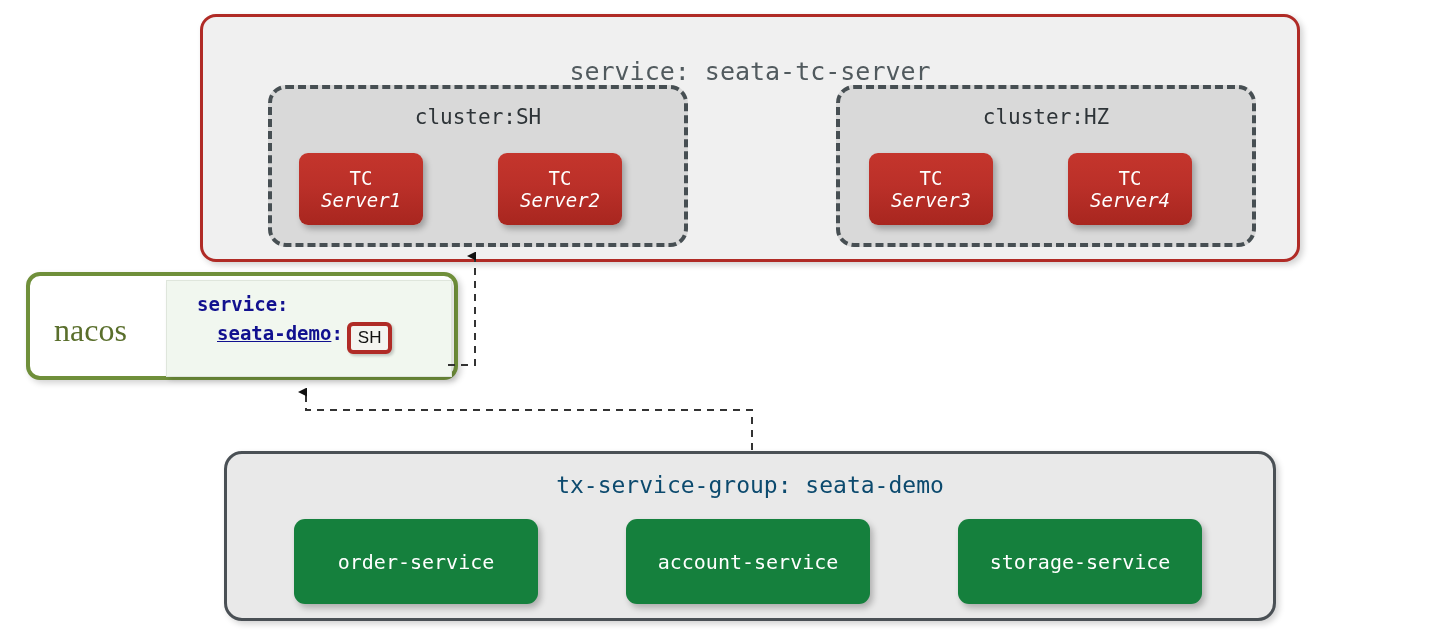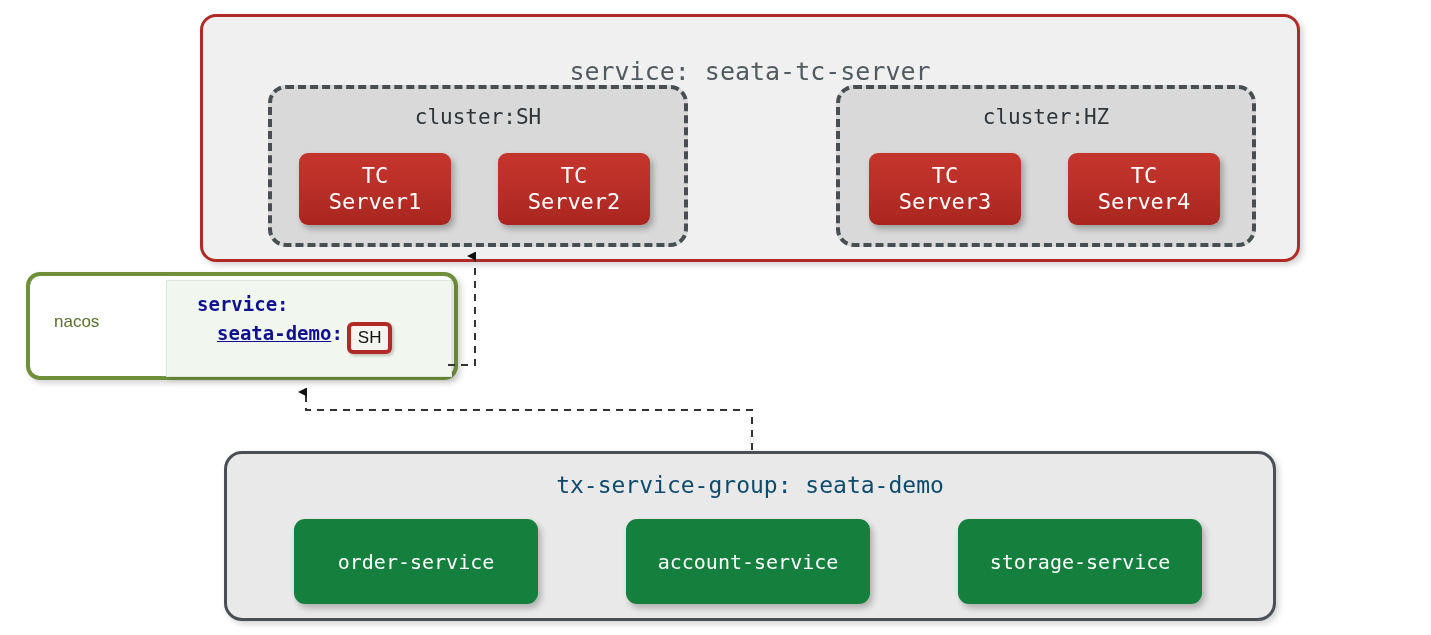--- a/index.html
+++ b/index.html
@@ -59,36 +59,36 @@
     width: 100%;
     text-align: center;
     font-size: 21px;
     color: #2e3438;
     white-space: nowrap;
   }
 
   
   .tc-node {
     position: absolute;
-    width: 152px;
+    width: 124px;
     height: 72px;
     box-sizing: border-box;
     border-radius: 9px;
     background: linear-gradient(180deg, #c4352c 0%, #bb3029 45%, #a8261f 100%);
     box-shadow: 3px 4px 6px rgba(0,0,0,0.28);
     color: #ffffff;
     display: flex;
     flex-direction: column;
     align-items: center;
     justify-content: center;
     line-height: 1.18;
-    font-size: 22px;
+    font-size: 19px;
   }
   .tc-node .l1 { display: block; }
-  .tc-node .l2 { display: block; }
+  .tc-node .l2 { display: block; font-style: italic; }
   .tc-1 { left: 299px; top: 153px; }
   .tc-2 { left: 498px; top: 153px; }
   .tc-3 { left: 869px; top: 153px; }
   .tc-4 { left: 1068px; top: 153px; }
 
   
   .nacos-box {
     position: absolute;
     left: 26px;
     top: 272px;
@@ -97,22 +97,22 @@
     box-sizing: border-box;
     background: #ffffff;
     border: 4px solid #6f8f3a;
     border-radius: 14px;
     box-shadow: 3px 3px 6px rgba(0,0,0,0.18);
   }
   .nacos-label {
     position: absolute;
     left: 24px;
     top: 36px;
-    font-family: Liberation Sans, sans-serif;
-    font-size: 17px;
+    font-family: Liberation Serif, serif;
+    font-size: 32px;
     color: #5a6f2c;
     white-space: nowrap;
   }
   .config-panel {
     position: absolute;
     left: 166px;
     top: 280px;
     width: 286px;
     height: 97px;
     box-sizing: border-box;

